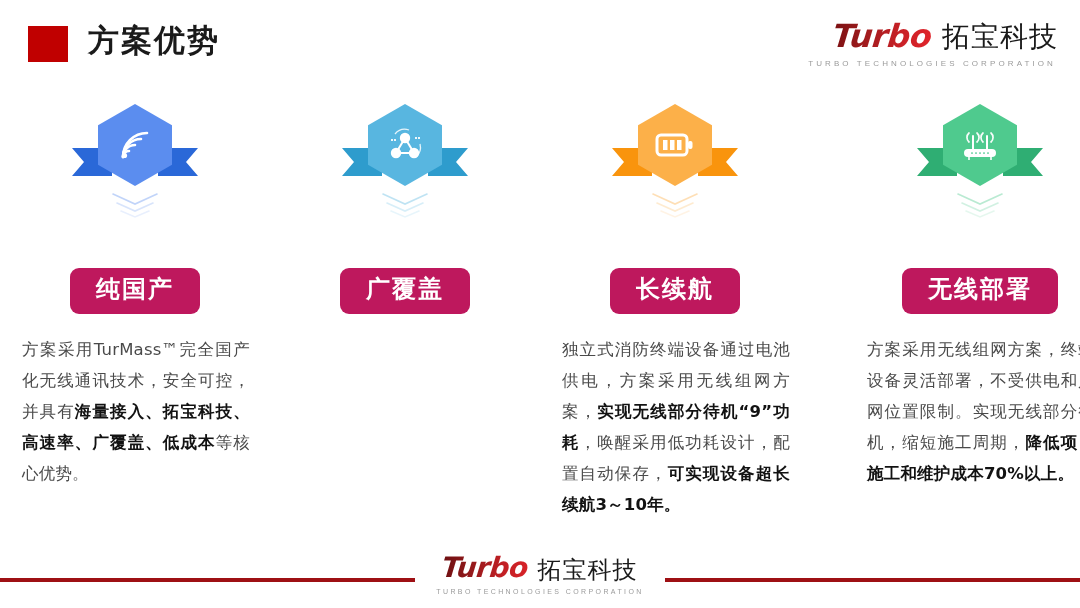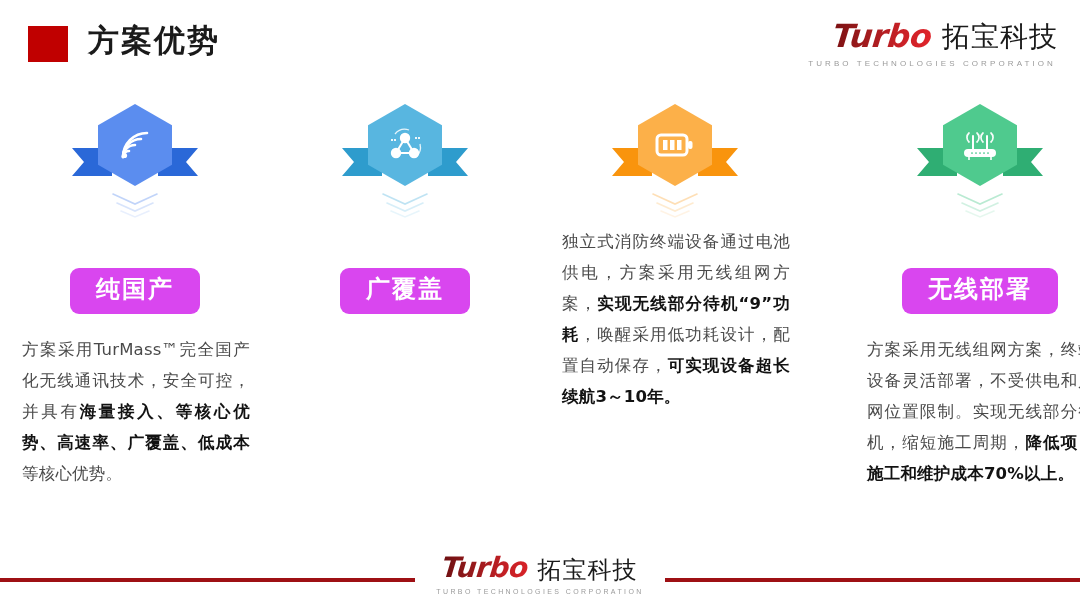--- a/index.html
+++ b/index.html
@@ -73,21 +73,21 @@
   }
   .chev{
     position:absolute;left:50%;top:88px;transform:translateX(-50%);
     width:56px;height:28px;z-index:0;
   }
 
   
   .pill-wrap{position:relative;height:52px;margin-top:56px;text-align:center;}
   .pill{
     display:inline-block;
-    background:#d946ef;
+    background:#be185d;
     color:#ffffff;
     font-family:"DejaVu Sans","Liberation Sans",sans-serif;
     font-size:24px;font-weight:bold;letter-spacing:2px;
     padding:8px 26px 10px 26px;
     border-radius:9px;
     line-height:1.15;
   }
 
   
   .para{
@@ -174,21 +174,21 @@
           <g fill="none" stroke="#5b8def" stroke-width="1.6" stroke-linecap="round">
             <path d="M6 2 L28 12 L50 2" opacity="0.38"></path>
             <path d="M10 11 L28 19 L46 11" opacity="0.24"></path>
             <path d="M14 19 L28 25 L42 19" opacity="0.14"></path>
           </g>
         </svg>
       </div>
       <div class="pill-wrap">
         <span class="pill">纯国产</span>
       </div>
-      <div class="para"><span>方案采用TurMass™完全国产化无线通讯技术，安全可控，并具有</span><b>海量接入、等核心优势、高速率、广覆盖、低成本</b><span>等核心优势。</span></div>
+      <div class="para"><span>方案采用TurMass™完全国产化无线通讯技术，安全可控，并具有</span><b>海量接入、拓宝科技、高速率、广覆盖、低成本</b><span>等核心优势。</span></div>
     </div>
 
     <div class="col col-1">
       <div class="badge-wrap">
         <svg class="ribbon" viewBox="0 0 126 28">
           <polygon points="0,0 40,0 40,28 0,28 12,14" fill="#2e9ccd"></polygon>
           <polygon points="126,0 86,0 86,28 126,28 114,14" fill="#2e9ccd"></polygon>
         </svg>
         <div class="hex" style="background:#58b6e0">
           <svg width="40" height="40" viewBox="0 0 40 40">
@@ -241,20 +241,23 @@
           </svg>
         </div>
         <svg class="chev" viewBox="0 0 56 28">
           <g fill="none" stroke="#fcb049" stroke-width="1.6" stroke-linecap="round">
             <path d="M6 2 L28 12 L50 2" opacity="0.40"></path>
             <path d="M10 11 L28 19 L46 11" opacity="0.26"></path>
             <path d="M14 19 L28 25 L42 19" opacity="0.15"></path>
           </g>
         </svg>
       </div>
+      <div class="pill-wrap">
+        <span class="pill">长续航</span>
+      </div>
       <div class="para"><span>独立式消防终端设备通过电池供电，方案采用无线组网方案，</span><b>实现无线部分待机“9”功耗</b><span>，唤醒采用低功耗设计，配置自动保存，</span><b>可实现设备超长续航3～10年。</b></div>
     </div>
 
     <div class="col col-3">
       <div class="badge-wrap">
         <svg class="ribbon" viewBox="0 0 126 28">
           <polygon points="0,0 40,0 40,28 0,28 12,14" fill="#2fae73"></polygon>
           <polygon points="126,0 86,0 86,28 126,28 114,14" fill="#2fae73"></polygon>
         </svg>
         <div class="hex" style="background:#4fca8e">

